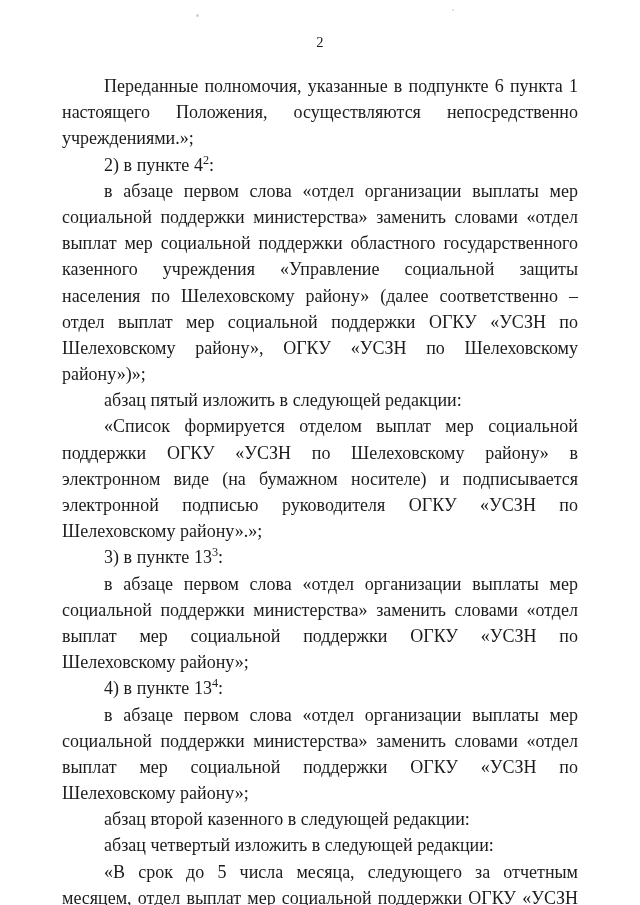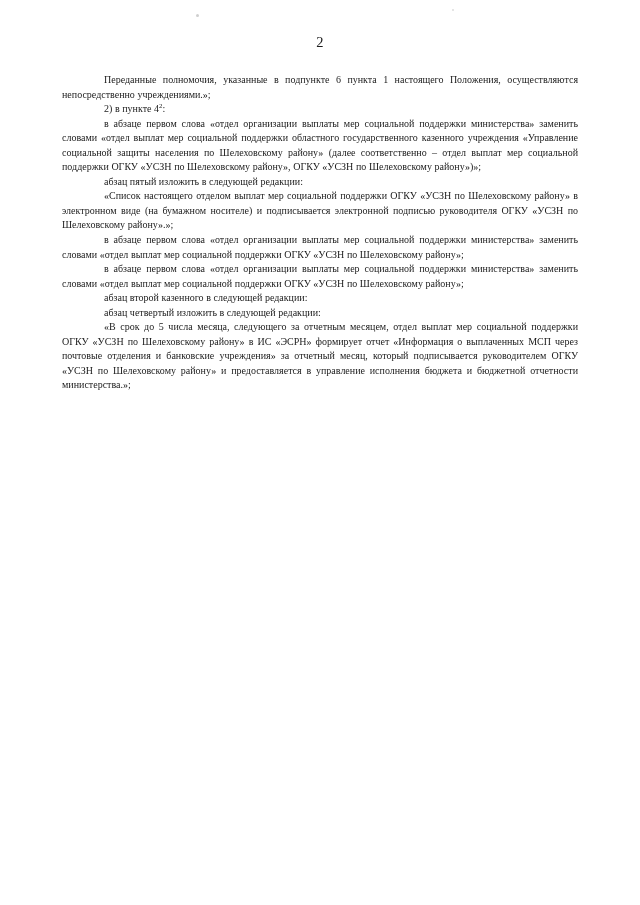--- a/index.html
+++ b/index.html
@@ -23,21 +23,21 @@
     padding: 34px 62px 20px 62px;
   }
   .page-number {
     text-align: center;
     font-size: 14.5px;
     margin: 0 0 22px 0;
     letter-spacing: 0.2px;
   }
   .body-text p {
     margin: 0;
-    font-size: 10px;
+    font-size: 18px;
     line-height: 1.455;
     text-align: justify;
     text-justify: inter-word;
     text-indent: 42px;
     hyphens: none;
     word-spacing: 0.1px;
   }
   sup {
     font-size: 0.68em;
     vertical-align: super;
@@ -66,26 +66,28 @@
     <p>Переданные полномочия, указанные в подпункте 6 пункта 1 настоящего Положения, осуществляются непосредственно учреждениями.»;</p>
 
     <p><span>2) в пункте 4</span><sup>2</sup><span>:</span></p>
 
     <p>в абзаце первом слова «отдел организации выплаты мер социальной поддержки министерства» заменить словами «отдел выплат мер социальной поддержки областного государственного казенного учреждения «Управление социальной защиты населения по Шелеховскому району» (далее соответственно – отдел выплат мер социальной поддержки ОГКУ «УСЗН по Шелеховскому району», ОГКУ «УСЗН по Шелеховскому району»)»;</p>
 
 
 
     <p>абзац пятый изложить в следующей редакции:</p>
 
-    <p>«Список настоящего отделом выплат мер социальной поддержки ОГКУ «УСЗН по Шелеховскому району» в электронном виде (на бумажном носителе) и подписывается электронной подписью руководителя ОГКУ «УСЗН по Шелеховскому району».»;</p>
+    <p>«Список формируется отделом выплат мер социальной поддержки ОГКУ «УСЗН по Шелеховскому району» в электронном виде (на бумажном носителе) и подписывается электронной подписью руководителя ОГКУ «УСЗН по Шелеховскому району».»;</p>
 
+    <p><span>3) в пункте 13</span><sup>3</sup><span>:</span></p>
 
     <p>в абзаце первом слова «отдел организации выплаты мер социальной поддержки министерства» заменить словами «отдел выплат мер социальной поддержки ОГКУ «УСЗН по Шелеховскому району»;</p>
 
 
+    <p><span>4) в пункте 13</span><sup>4</sup><span>:</span></p>
 
     <p>в абзаце первом слова «отдел организации выплаты мер социальной поддержки министерства» заменить словами «отдел выплат мер социальной поддержки ОГКУ «УСЗН по Шелеховскому району»;</p>
 
     <p>абзац второй казенного в следующей редакции:</p>
 
 
     <p>абзац четвертый изложить в следующей редакции:</p>
 
     <p>«В срок до 5 числа месяца, следующего за отчетным месяцем, отдел выплат мер социальной поддержки ОГКУ «УСЗН по Шелеховскому району» в ИС «ЭСРН» формирует отчет «Информация о выплаченных МСП через почтовые отделения и банковские учреждения» за отчетный месяц, который подписывается руководителем ОГКУ «УСЗН по Шелеховскому району» и предоставляется в управление исполнения бюджета и бюджетной отчетности министерства.»;</p>
 

